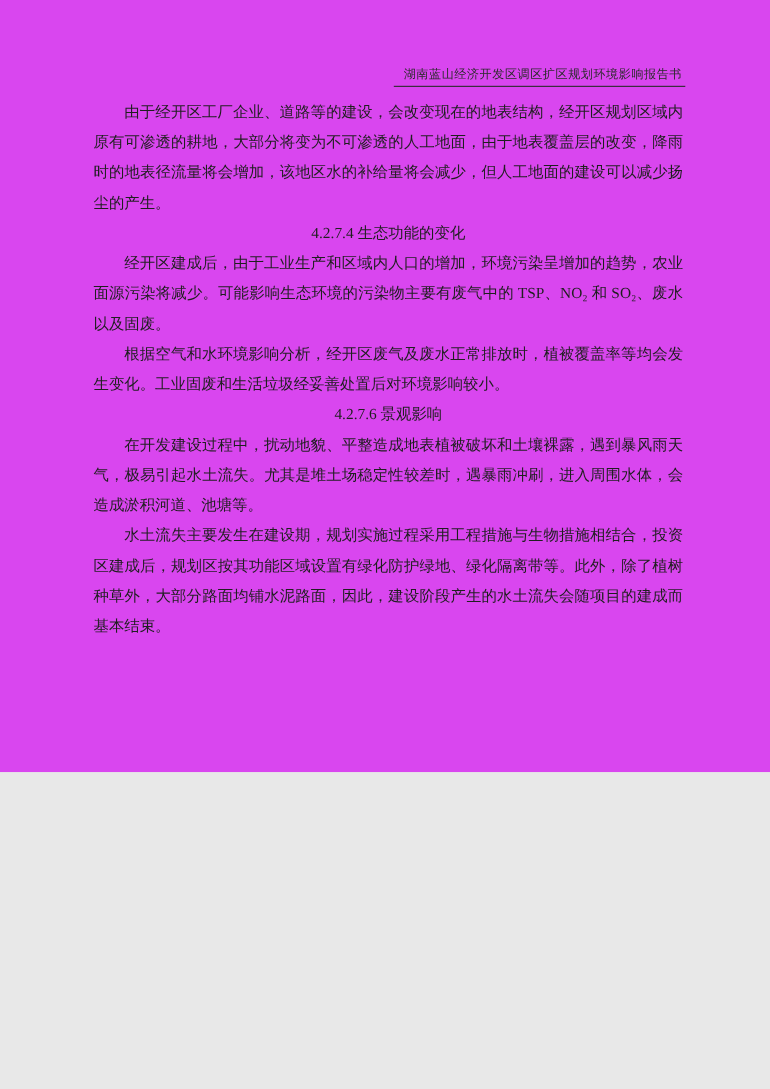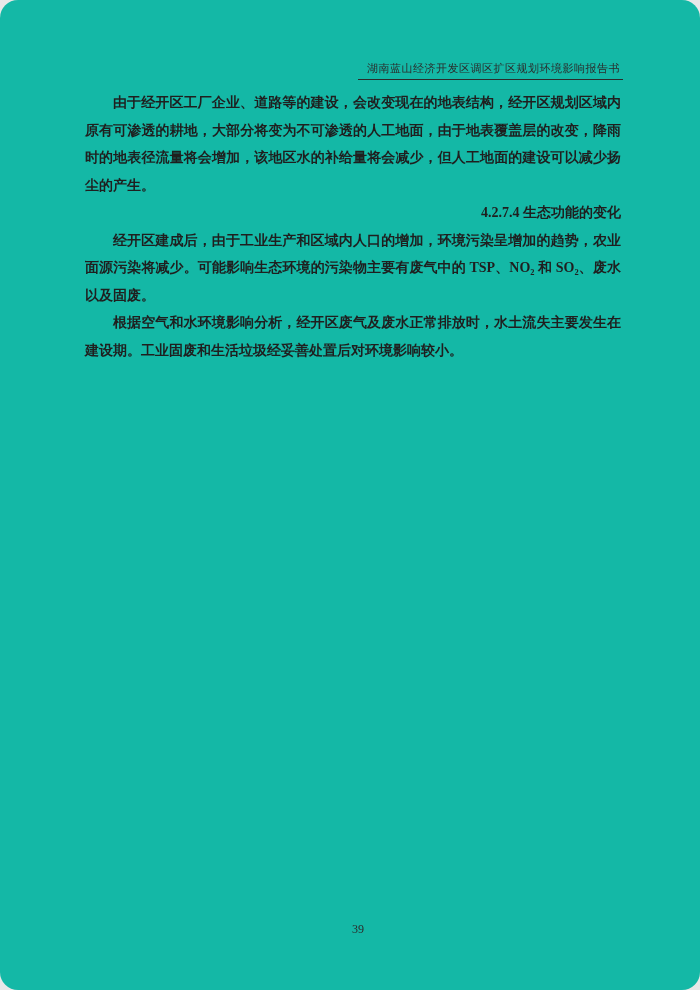--- a/index.html
+++ b/index.html
@@ -3,27 +3,26 @@
 <meta charset="utf-8">
 <style>
   html, body {
     margin: 0;
     padding: 0;
     background: #e8e8e8;
   }
   .page {
     position: relative;
     width: 700px;
-    height: 990px;
+    height: 702px;
     margin: 0 auto;
-    background: #14b8a6;
+    background: #d946ef;
     font-family: "Liberation Serif", "DejaVu Serif", serif;
     color: #1f1f1f;
     overflow: hidden;
-    border-radius: 18px;
   }
   .report-header {
     position: absolute;
     top: 58px;
     right: 77px;
     text-align: right;
   }
   .report-header .title {
     display: inline-block;
     font-size: 11px;
@@ -40,28 +39,28 @@
     top: 89px;
     font-size: 14px;
     line-height: 27.5px;
     text-align: justify;
   }
   .doc-body p,
   .doc-body h4 {
     margin: 0;
     padding: 0;
     font-size: 14px;
-    font-weight: bold;
+    font-weight: normal;
     line-height: 27.5px;
   }
   .doc-body p {
     text-indent: 2em;
   }
   .doc-body h4 {
-    text-align: right;
+    text-align: center;
     text-indent: 0;
   }
   .page-number {
     position: absolute;
     top: 922px;
     left: 16px;
     right: 0;
     text-align: center;
     font-size: 12px;
     color: #2b2b2b;
@@ -78,23 +77,26 @@
 
   <div class="doc-body">
     <p>由于经开区工厂企业、道路等的建设，会改变现在的地表结构，经开区规划区域内原有可渗透的耕地，大部分将变为不可渗透的人工地面，由于地表覆盖层的改变，降雨时的地表径流量将会增加，该地区水的补给量将会减少，但人工地面的建设可以减少扬尘的产生。</p>
 
     <h4>4.2.7.4 生态功能的变化</h4>
 
 
 
     <p>经开区建成后，由于工业生产和区域内人口的增加，环境污染呈增加的趋势，农业面源污染将减少。可能影响生态环境的污染物主要有废气中的 TSP、NO₂ 和 SO₂、废水以及固废。</p>
 
-    <p>根据空气和水环境影响分析，经开区废气及废水正常排放时，水土流失主要发生在建设期。工业固废和生活垃圾经妥善处置后对环境影响较小。</p>
+    <p>根据空气和水环境影响分析，经开区废气及废水正常排放时，植被覆盖率等均会发生变化。工业固废和生活垃圾经妥善处置后对环境影响较小。</p>
+
+    <h4>4.2.7.6 景观影响</h4>
 
 
 
+    <p>在开发建设过程中，扰动地貌、平整造成地表植被破坏和土壤裸露，遇到暴风雨天气，极易引起水土流失。尤其是堆土场稳定性较差时，遇暴雨冲刷，进入周围水体，会造成淤积河道、池塘等。</p>
 
-
+    <p>水土流失主要发生在建设期，规划实施过程采用工程措施与生物措施相结合，投资区建成后，规划区按其功能区域设置有绿化防护绿地、绿化隔离带等。此外，除了植树种草外，大部分路面均铺水泥路面，因此，建设阶段产生的水土流失会随项目的建成而基本结束。</p>
   </div>
 
   <div class="page-number">39</div>
 
 </div>
 
 </body></html>

